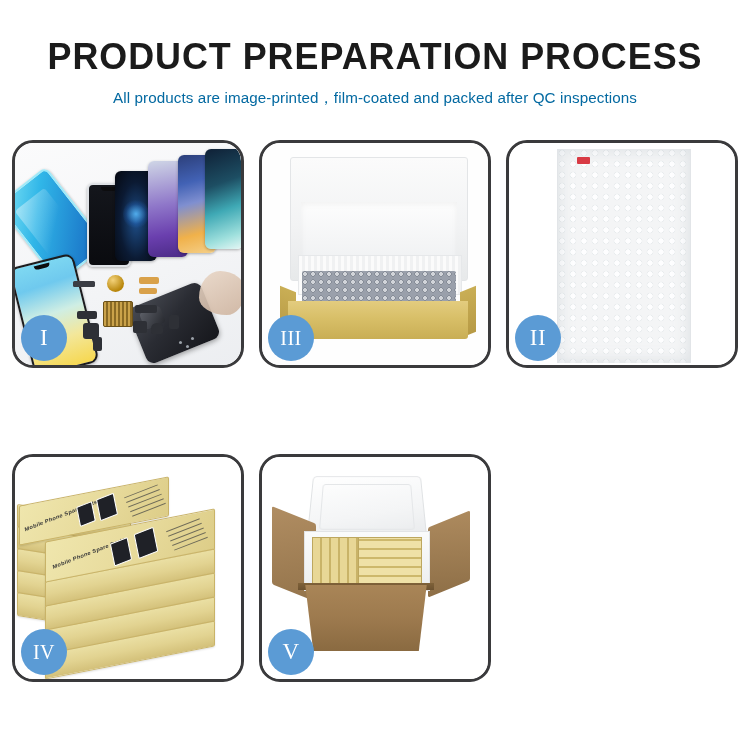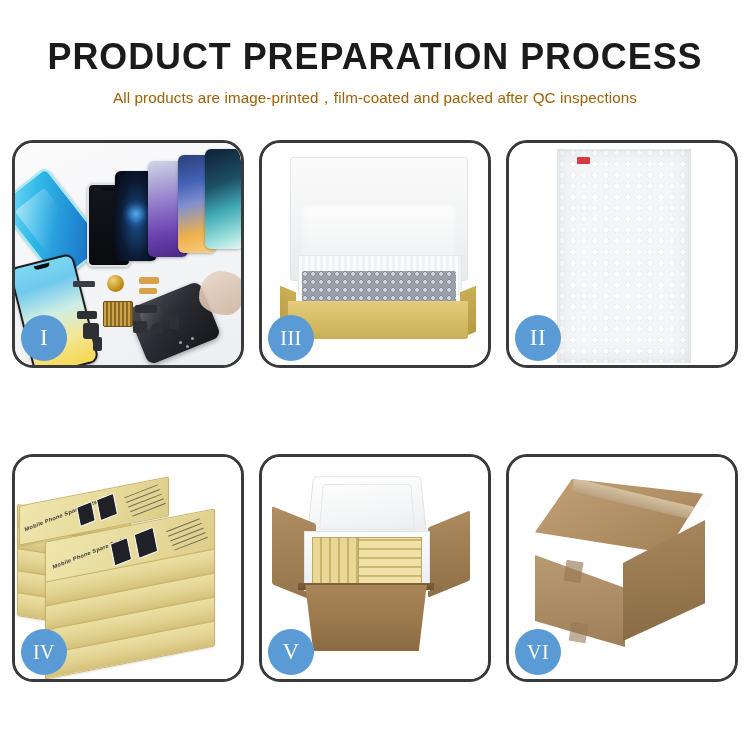--- a/index.html
+++ b/index.html
@@ -39,21 +39,21 @@
     color: #1b1b1b;
     line-height: 1.05;
     transform: scaleX(0.97);
     white-space: nowrap;
   }
   .subtitle {
     margin: 0;
     padding-top: 11px;
     font-size: 15.2px;
     font-weight: 400;
-    color: #a16207;
+    color: #0369a1;
     letter-spacing: 0.1px;
     white-space: nowrap;
     text-align: center;
   }
 
   
   .grid {
     position: absolute;
     top: 140px;
     left: 12px;
@@ -577,30 +577,15 @@
         <div class="flap-r"></div>
         <div class="foam-inner"></div>
         <div class="goldrows"></div>
         <div class="goldrows2"></div>
         <div class="carton-rim"></div>
         <div class="carton-front"></div>
       </div>
       <div class="badge">V</div>
     </div>
 
-    <div class="panel">
-      <div class="photo p6">
-        <div class="ctn">
-          <div class="ctn-sheen"></div>
-          <div class="ctn-top">
-            <div class="ctn-tape"></div>
-          </div>
-          <div class="ctn-left"></div>
-          <div class="ctn-right"></div>
-          <div class="ctn-patch-a"></div>
-          <div class="ctn-patch-b"></div>
-        </div>
-      </div>
-      <div class="badge wide">VI</div>
-    </div>
 
   </div>
 </div>
 
 </body></html>

